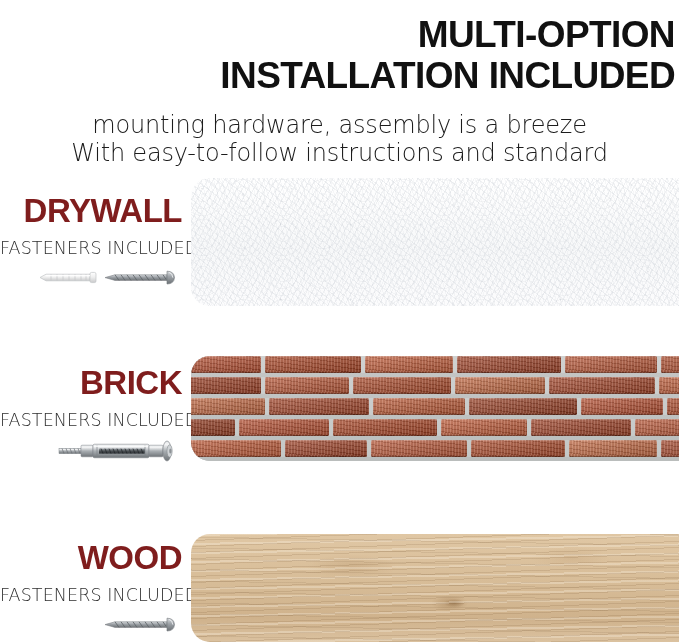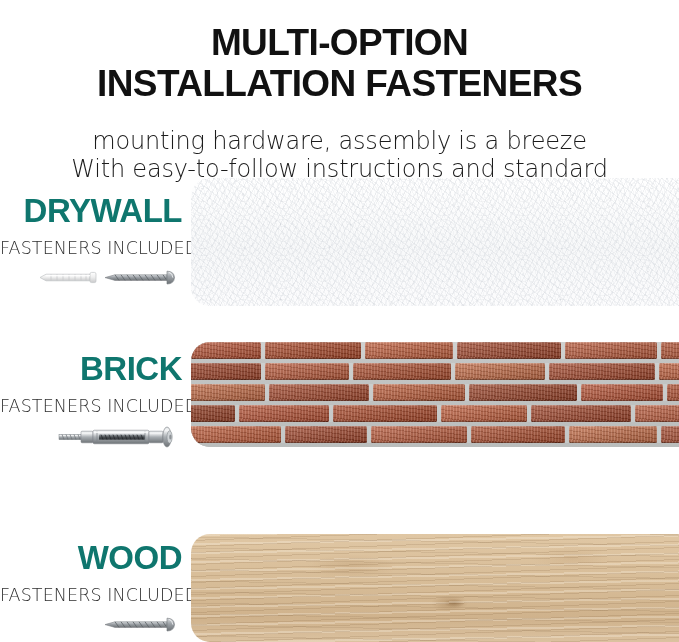--- a/index.html
+++ b/index.html
@@ -17,28 +17,29 @@
   }
 
   
   #header {
     position: absolute;
     left: 0; top: 0;
     width: 679px;
     text-align: center;
   }
   #headline {
-    margin: 12px;
+    margin: 4px;
     padding-top: 10px;
     font-size: 37px;
     line-height: 41px;
     font-weight: 700;
     letter-spacing: -0.6px;
     color: #111111;
     font-family: "Liberation Sans", sans-serif;
+    text-align: right;
   }
   #headline .hl-line { display: block; white-space: nowrap; }
   #subhead {
     margin: 0;
     padding-top: 11px;
     font-size: 24px;
     line-height: 28px;
     font-weight: 300;
     letter-spacing: -0.2px;
     color: #1c1c1c;
@@ -46,38 +47,38 @@
   }
   #subhead .sub-line { display: block; white-space: nowrap; }
 
   
   .row {
     position: absolute;
     left: 0;
     width: 679px;
   }
   #row-drywall { top: 178px; height: 128px; }
-  #row-brick   { top: 342px; height: 106px; }
+  #row-brick   { top: 356px; height: 106px; }
   #row-wood    { top: 534px; height: 85px; }
 
   
   .label-col {
     position: absolute;
     left: 0;
     top: 0;
     width: 182px;
     text-align: right;
   }
   .surface-name {
     margin: 0;
     font-size: 33px;
     line-height: 34px;
     font-weight: 700;
     letter-spacing: -0.5px;
-    color: #0f766e;
+    color: #7f1d1d;
     white-space: nowrap;
     font-family: "Liberation Sans", sans-serif;
   }
   .fasteners-note {
     margin: 0;
     font-size: 17.5px;
     line-height: 20px;
     font-weight: 300;
     letter-spacing: 0.1px;
     color: #2e2e2e;
@@ -201,21 +202,21 @@
   #hw-drywall-screw  { left: 103px; }
   #hw-brick-anchor   { left: 57px; }
   #hw-wood-screw     { left: 103px; }
 </style>
 </head>
 <body>
 
 <div id="header">
   <h1 id="headline">
     <span class="hl-line">MULTI-OPTION</span>
-    <span class="hl-line">INSTALLATION FASTENERS</span>
+    <span class="hl-line">INSTALLATION INCLUDED</span>
   </h1>
   <p id="subhead">
     <span class="sub-line">mounting hardware, assembly is a breeze</span>
     <span class="sub-line">With easy-to-follow instructions and standard</span>
   </p>
 </div>
 
 <div class="row" id="row-drywall">
 
   <div class="label-col">

